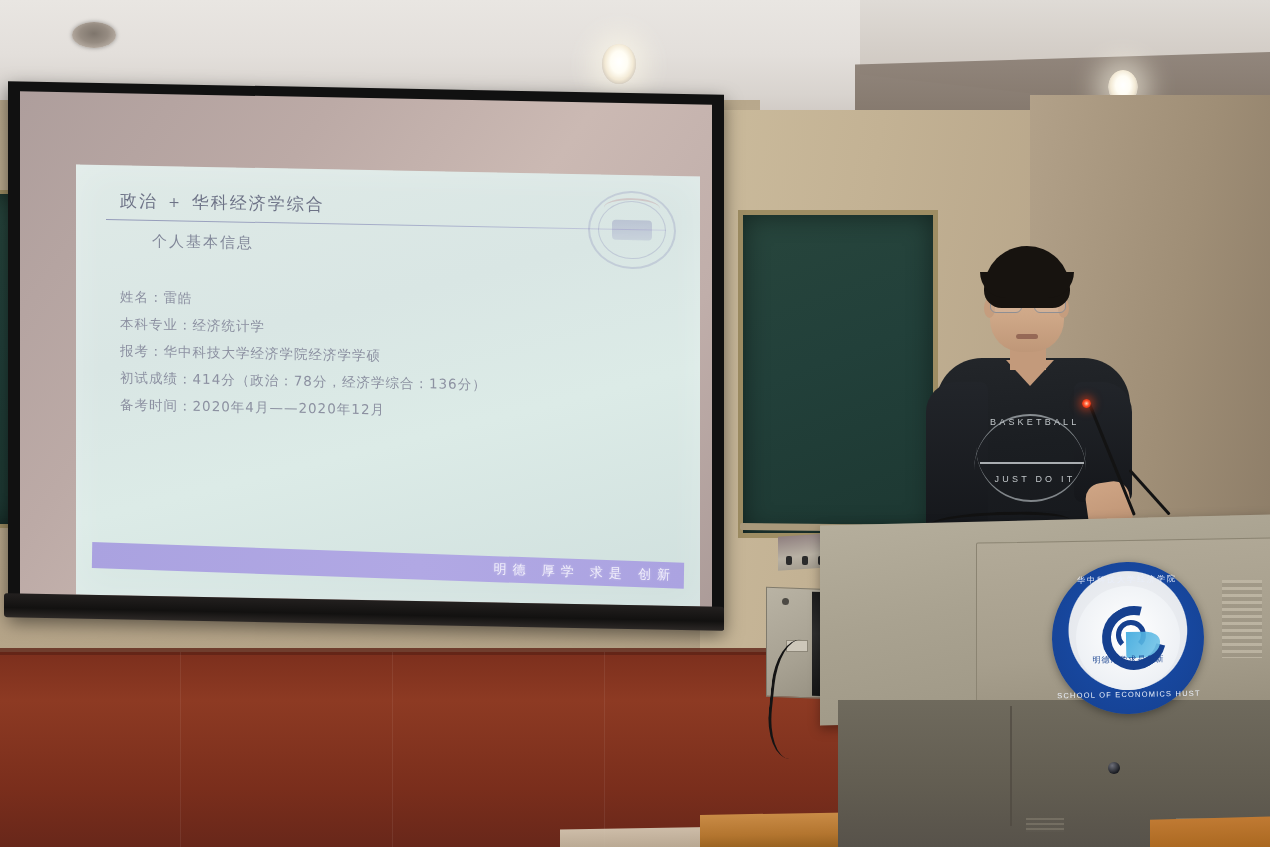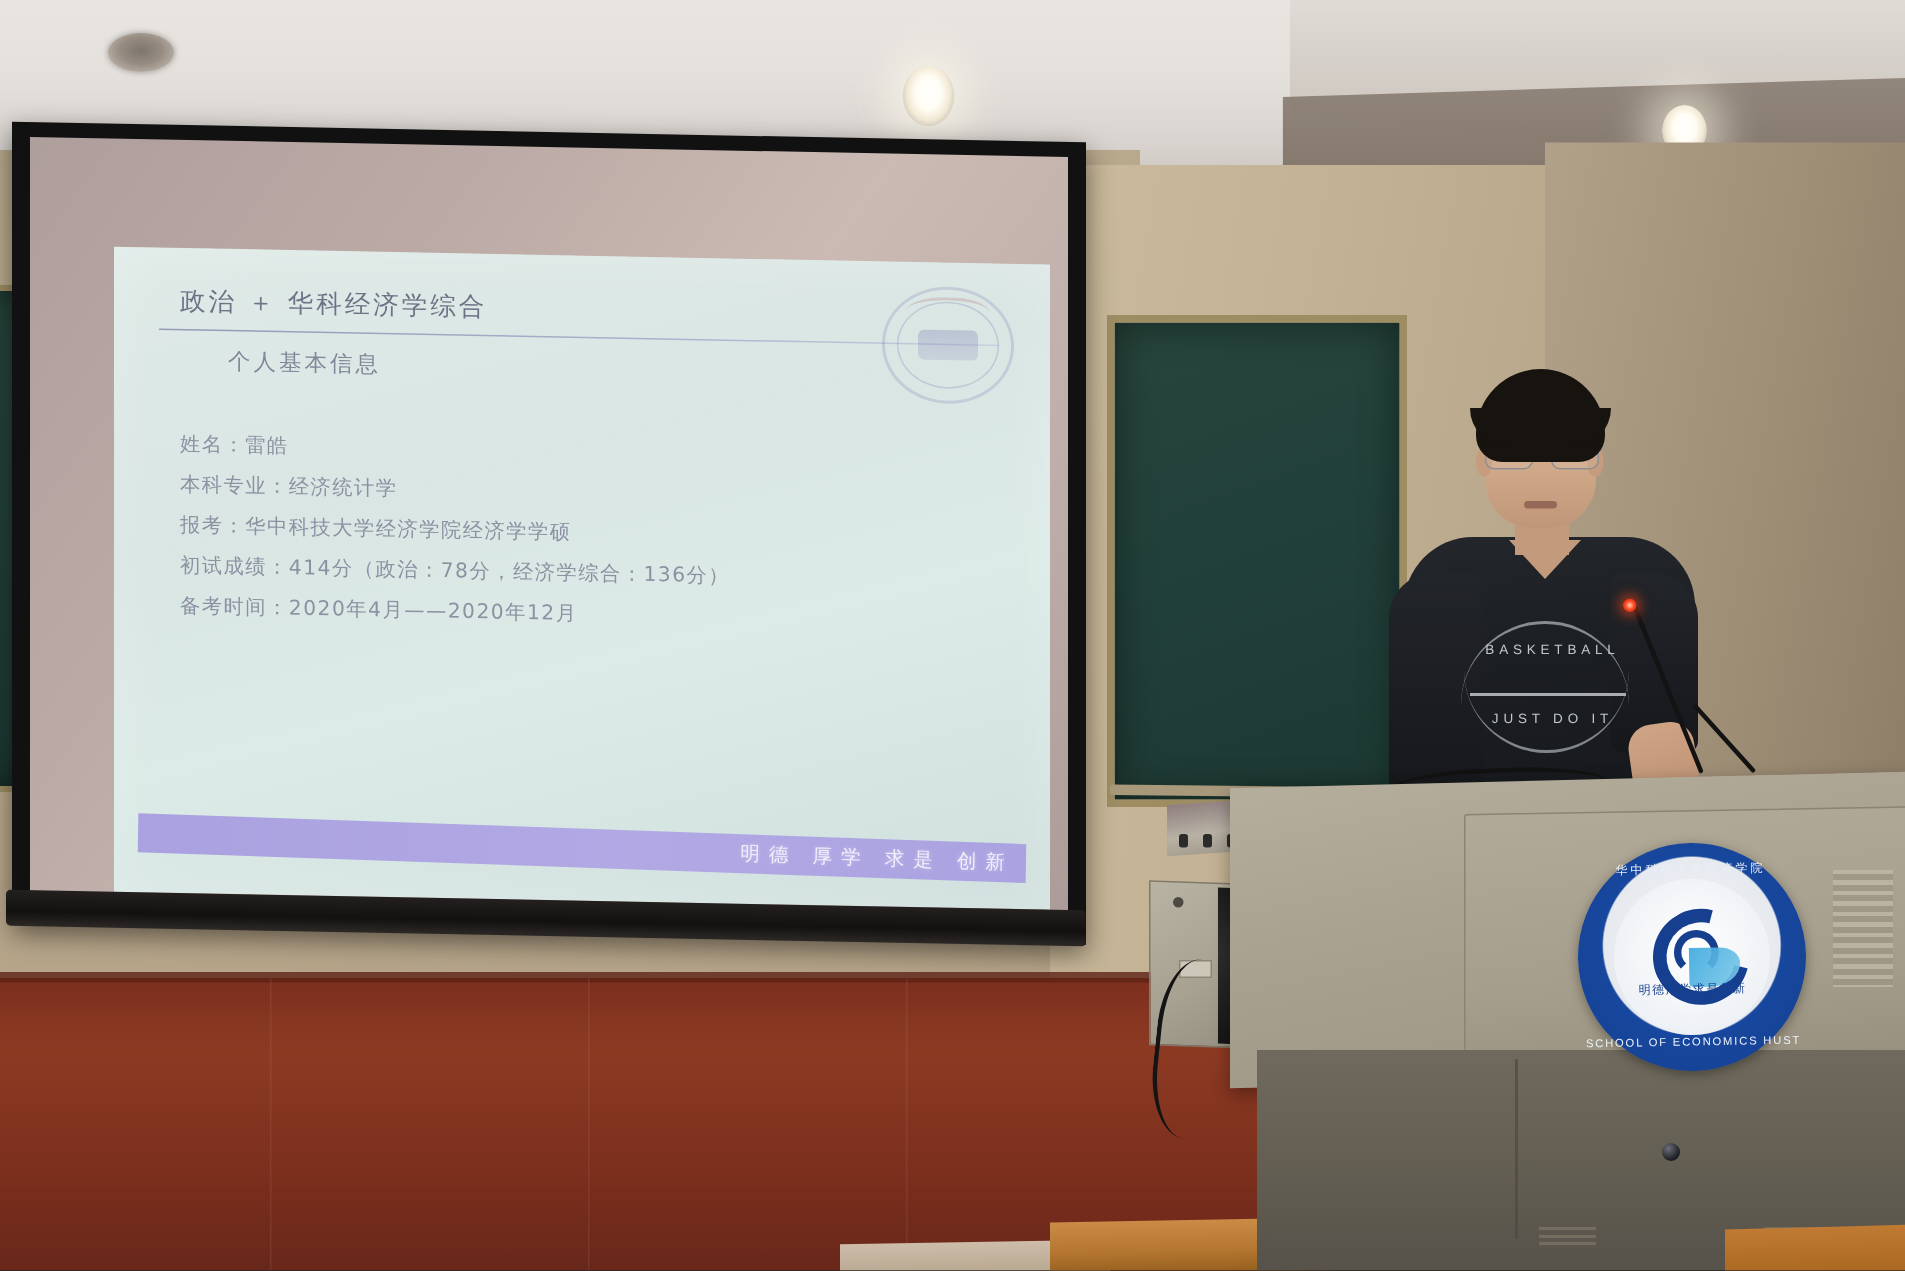--- a/index.html
+++ b/index.html
@@ -113,21 +113,21 @@
     background:linear-gradient(180deg,#22252a,#15171b);border-radius:8px 30px 8px 8px;}
   .arm-r{position:absolute;left:170px;top:236px;width:44px;height:66px;
     background:linear-gradient(170deg,#cfa585,#b78d6e);border-radius:16px;transform:rotate(-8deg);}
   .shirt-arc-top{position:absolute;left:56px;top:168px;width:112px;height:56px;
     border-top:2px solid #9aa0a4;border-radius:56px 56px 0 0;opacity:.85;}
   .shirt-bar{position:absolute;left:62px;top:216px;width:104px;height:2px;background:#b9bec1;opacity:.9;}
   .shirt-arc-bot{position:absolute;left:58px;top:196px;width:110px;height:58px;
     border-bottom:2px solid #9aa0a4;border-radius:0 0 56px 56px;opacity:.8;}
   .shirt-txt{position:absolute;color:#c2c7ca;font-size:9px;letter-spacing:3.2px;
     font-family:"Liberation Sans",sans-serif;}
-  .shirt-txt-1{left:72px;top:182px;width:90px;text-align:center;}
+  .shirt-txt-1{left:72px;top:171px;width:90px;text-align:left;}
   .shirt-txt-2{left:74px;top:228px;width:86px;text-align:center;}
 
   
   .mic-led{position:absolute;left:1082px;top:399px;width:9px;height:9px;border-radius:50%;
     background:radial-gradient(circle,#ffd0b0 0%,#ff4a22 45%,#b11c08 100%);
     box-shadow:0 0 8px 3px rgba(255,70,25,.55);}
   .mic-stem{position:absolute;left:1088px;top:404px;width:3px;height:120px;
     background:#131313;transform:rotate(-22deg);transform-origin:top center;border-radius:2px;}
   .mic-stem2{position:absolute;left:1128px;top:470px;width:3px;height:60px;
     background:#131313;transform:rotate(-42deg);transform-origin:top center;border-radius:2px;}

